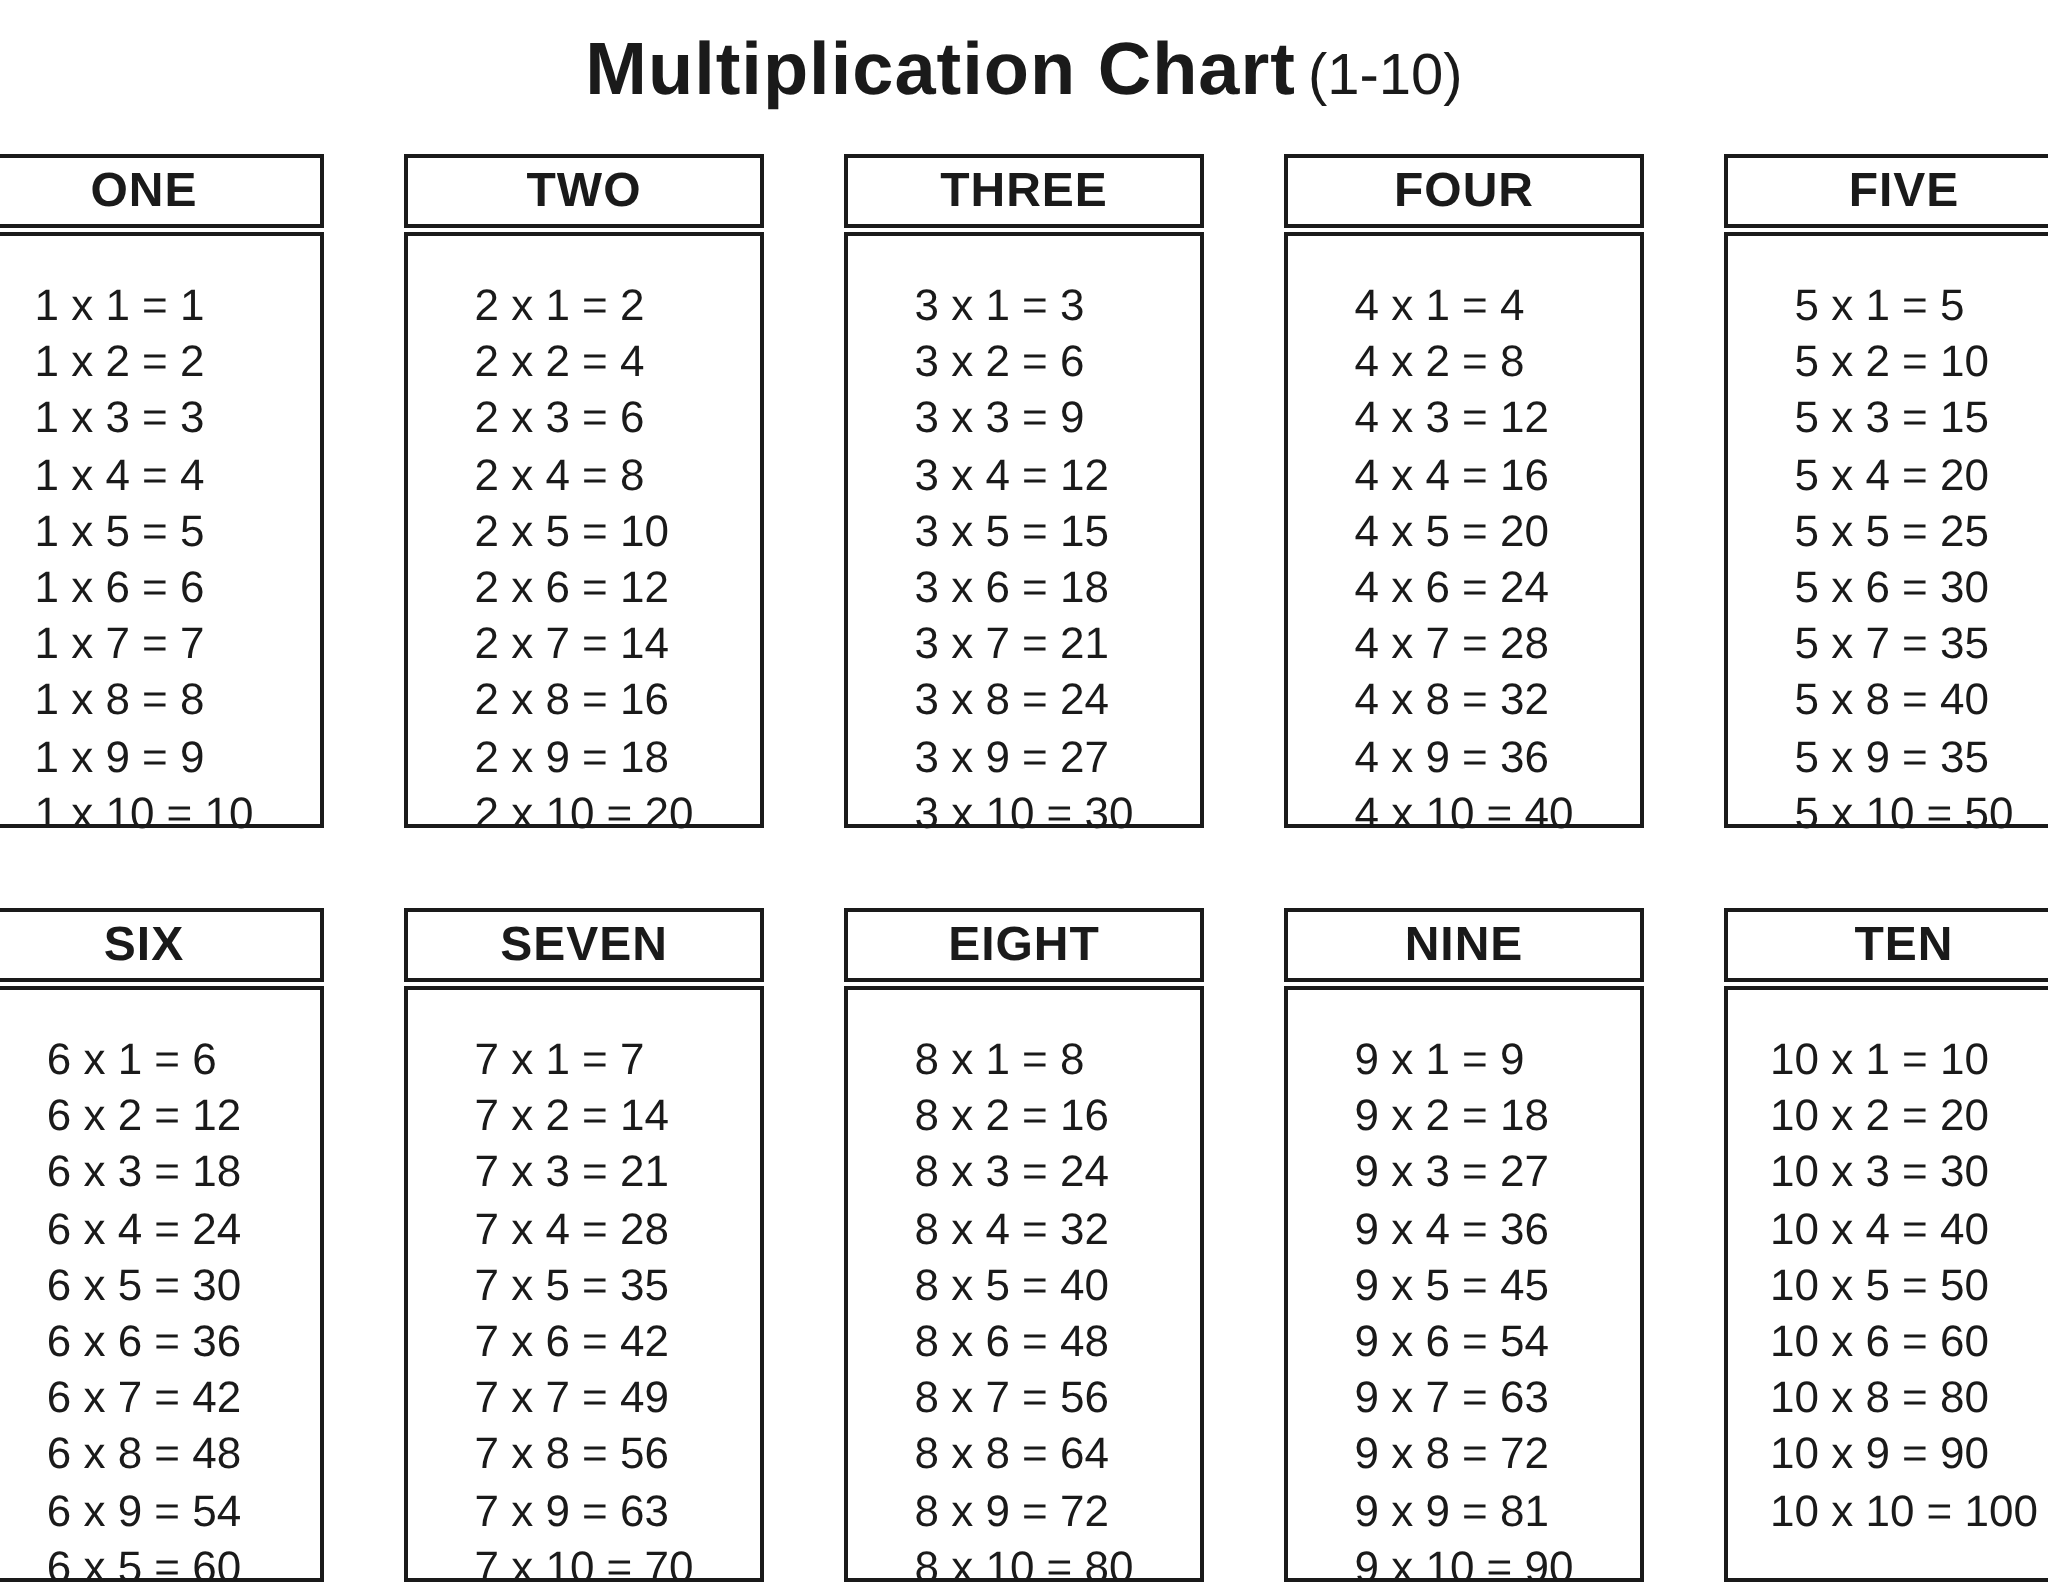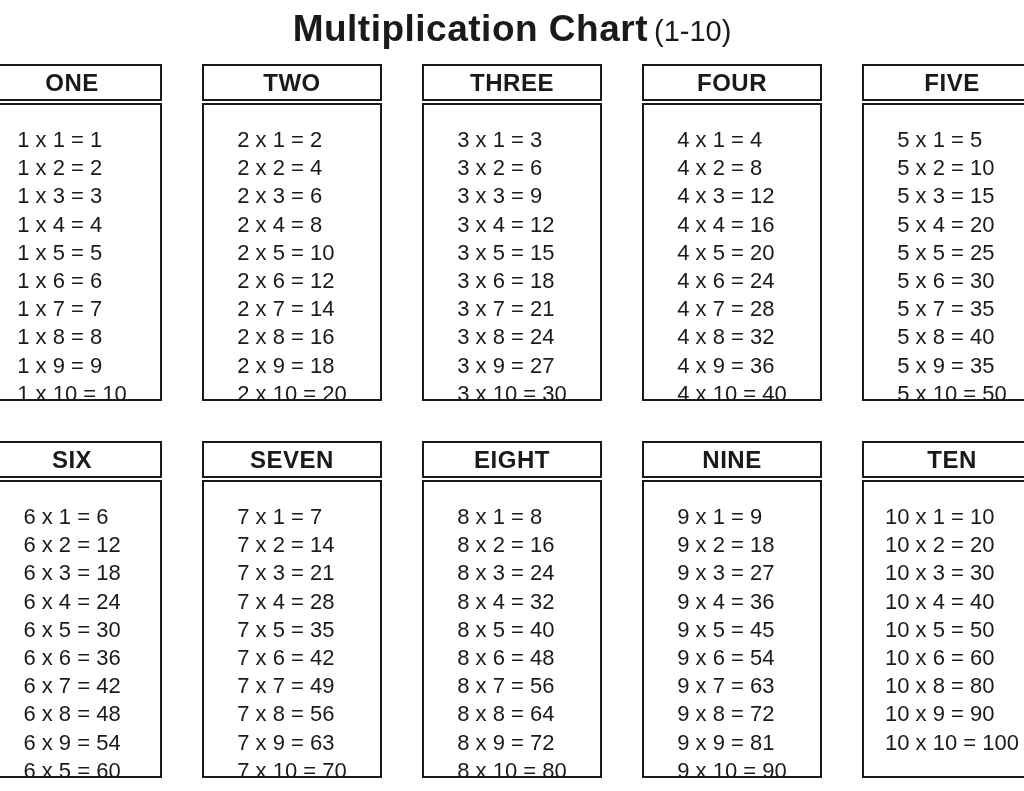--- a/index.html
+++ b/index.html
@@ -14,21 +14,21 @@
     background:var(--bg);
     font-family:"Liberation Sans", sans-serif;
     color:var(--text);
   }
   .page{width:1024px;height:791px;padding-top:6px;}
   .page-title{
     text-align:center;
     font-size:37px;
     font-weight:bold;
     letter-spacing:.5px;
-    line-height:46px;
+    line-height:58px;
     white-space:nowrap;
   }
   .title-suffix{
     font-weight:normal;
     font-size:29px;
     letter-spacing:0;
     margin-left:6px;
   }
   .grid{
     display:grid;

